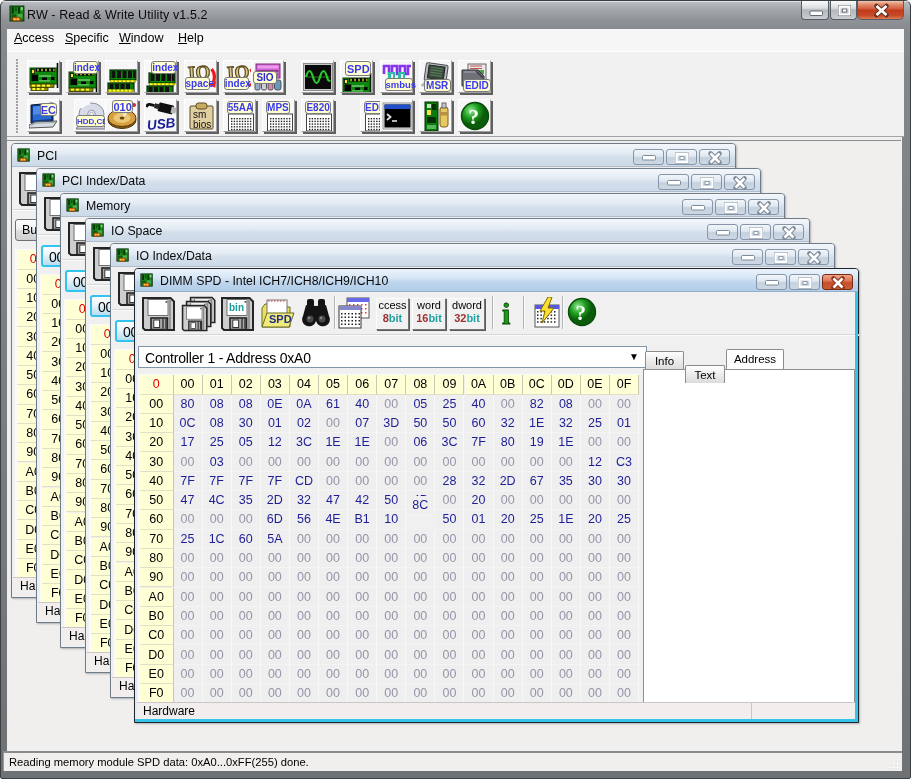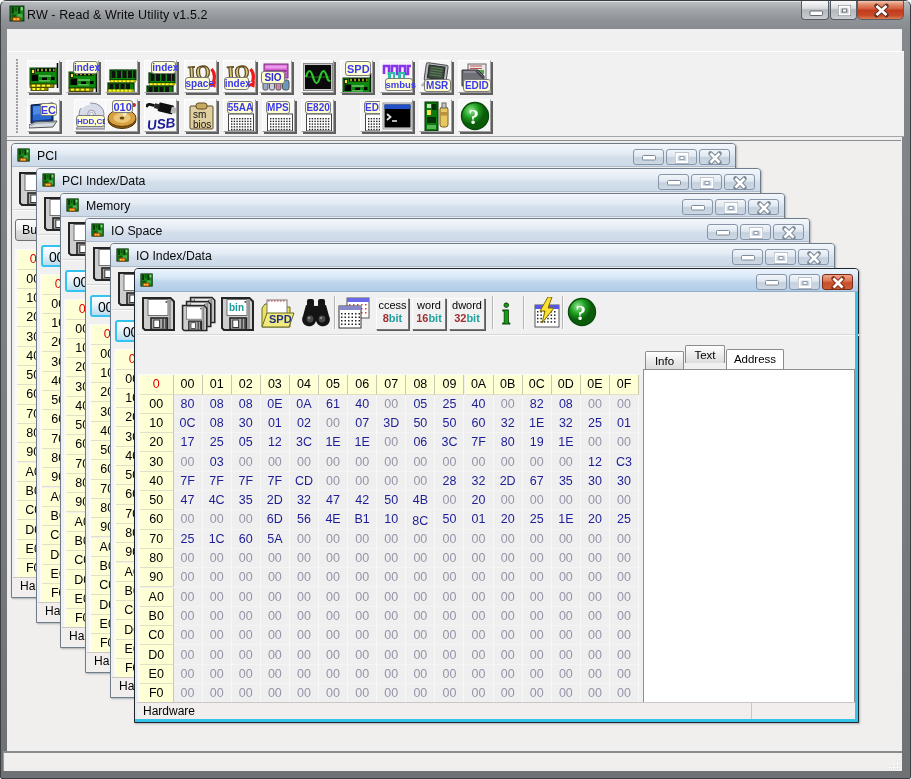--- a/index.html
+++ b/index.html
@@ -90,20 +90,26 @@
         <rect x="11.5" y="8" width="4" height="3" fill="#fff" stroke="#62686e" stroke-width=".8"></rect>
       </svg>
     </div>
     <div id="capcls" class="capb">
       <svg width="47" height="19" viewBox="0 0 47 19" style="">
         <path d="M18.5 5 L28.5 14 M28.5 5 L18.5 14" stroke="#5e3020" stroke-width="4.6" fill="none" stroke-linecap="round"></path>
         <path d="M18.5 5 L28.5 14 M28.5 5 L18.5 14" stroke="#fff" stroke-width="2.7" fill="none"></path>
       </svg>
     </div>
     <div id="content">
+      <div id="menu">
+        <span style="left:7px"><u>A</u>ccess</span>
+        <span style="left:58px"><u>S</u>pecific</span>
+        <span style="left:112px"><u>W</u>indow</span>
+        <span style="left:171px"><u>H</u>elp</span>
+      </div>
       <div id="tools">
         <div id="grip"></div>
         <div class="tb" style="left:19.7px;top:8px">
           <svg width="30" height="30" viewBox="0 0 30 30" style="">
             <g transform="translate(0,0)">
               <path d="M28.5 1 v25" stroke="#000" stroke-width="1.6"></path>
               <rect x="1" y="6" width="27" height="16" fill="#0d8a0d" stroke="#064006" stroke-width="1"></rect>
               <rect x="2.5" y="7.5" width="3" height="4" fill="#ffe040" stroke="#000" stroke-width=".7"></rect>
               <path d="M7 8 h19" stroke="#000" stroke-width="3.4"></path>
               <path d="M8 8 h2 M12 8 h2 M16 8 h2 M20 8 h2 M24 8 h1.6" stroke="#9a9a20" stroke-width="2.6"></path>
@@ -192,21 +198,21 @@
           <div class="bub" style="left:0px;top:16px;width:25px;height:13px;font-size:10px;line-height:12px;color:#3a3af2">space</div>
         </div>
         <div class="tb" style="left:215.7px;top:8px">
           <svg width="30" height="30" viewBox="0 0 30 30" style="">
             <text x="2" y="17" font-family="Liberation Serif,serif" font-size="19" font-weight="bold" fill="#d8c88a" stroke="#5f4c1e" stroke-width="1.2" transform="rotate(-4 10 10)">IO</text>
             <path d="M25.5 7 q4.5 5 2 13" stroke="#f01818" stroke-width="3.2" fill="none"></path>
             <path d="M30 19 l-7.5 3.8 l6.8 3 z" fill="#f01818"></path>
           </svg>
           <div class="bub" style="left:0px;top:16px;width:25px;height:13px;font-size:10px;line-height:12px;color:#3a3af2">index</div>
         </div>
-        <div class="tb" style="left:252px;top:8px">
+        <div class="tb" style="left:244px;top:8px">
           <svg width="30" height="30" viewBox="0 0 30 30" style="">
             <rect x="3" y="2" width="24" height="14" fill="#cc66cc" stroke="#7a2a7a"></rect>
             <rect x="4.5" y="3.5" width="21" height="3" fill="#ee99ee"></rect>
             <rect x="4.5" y="8" width="21" height="2" fill="#993399"></rect>
             <rect x="4.5" y="11" width="21" height="3" fill="#b055b0"></rect>
             <rect x="2" y="18" width="5" height="10" rx="1.5" fill="#99aacc" stroke="#555"></rect>
             <rect x="8.5" y="18" width="5" height="10" rx="1.5" fill="#ccccdd" stroke="#555"></rect>
             <rect x="15" y="18" width="5" height="10" rx="1.5" fill="#cc88aa" stroke="#555"></rect>
             <rect x="21.5" y="18" width="6.5" height="10" rx="2" fill="#6699bb" stroke="#555"></rect>
           </svg>
@@ -907,20 +913,21 @@
               <rect x="2.5" y="2" width="2" height="6" fill="#063406"></rect>
               <rect x="5.5" y="2" width="2" height="4" fill="#0d5c0d"></rect>
               <rect x="8.5" y="2" width="2" height="6" fill="#063406"></rect>
               <rect x="11" y="2" width="2" height="3" fill="#7adb7a"></rect>
               <rect x="2.5" y="9" width="4" height="3" fill="#0d5c0d"></rect>
               <rect x="8" y="8.5" width="4.5" height="3.5" fill="#49b049"></rect>
               <rect x="3.5" y="11.5" width="7" height="3.5" fill="#e87818" stroke="#7c3808" stroke-width=".7"></rect>
               <rect x="4.5" y="12.5" width="1.6" height="1.6" fill="#ffd24a"></rect>
               <rect x="7.5" y="12.5" width="1.6" height="1.6" fill="#ffd24a"></rect>
             </svg></div>
+          <div class="wt">DIMM SPD - Intel ICH7/ICH8/ICH9/ICH10</div>
           <div class="cb" style="left:621px">
             <svg width="30" height="16" viewBox="0 0 30 16" style="">
               <rect x="8.5" y="5.5" width="13" height="4.5" rx="1" fill="#fff" stroke="#7f8b99" stroke-width="1"></rect>
             </svg>
           </div>
           <div class="cb" style="left:654px">
             <svg width="30" height="16" viewBox="0 0 30 16" style="">
               <rect x="8.5" y="3" width="13" height="10" fill="none" stroke="#7f8b99" stroke-width="1"></rect>
               <rect x="9.5" y="4" width="11" height="8" fill="none" stroke="#fff" stroke-width="2.2"></rect>
               <rect x="13" y="6.5" width="4" height="3" fill="#fff" stroke="#7f8b99" stroke-width=".8"></rect>
@@ -1090,23 +1097,27 @@
                 <radialGradient id="hg" cx=".35" cy=".3">
                   <stop offset="0" stop-color="#96e896"></stop>
                   <stop offset=".55" stop-color="#1fa01f"></stop>
                   <stop offset="1" stop-color="#0a5c0a"></stop>
                 </radialGradient>
               </defs>
               <circle cx="15" cy="15" r="13.5" fill="url(#hg)" stroke="#0a4a0a" stroke-width="1.4"></circle>
               <text x="8.5" y="23" font-size="21" font-weight="bold" fill="#fff" font-family="Liberation Serif,serif">?</text>
             </svg></div>
           <div class="abs" style="left:1px;top:65px;width:723px;height:1px;background:#d8d8d8;box-shadow:0 1px 0 #fbfbfb"></div>
+          <div class="combo" style="left:3px;top:77px;width:509px">
+            <span class="ct">Controller 1 - Address 0xA0</span>
+            <span class="abs" style="right:7px;top:4px;font-size:10px;color:#000">▼</span>
+          </div>
           <div class="abs" style="left:508px;top:100px;width:212px;height:334px;background:#fff;border:1px solid #8f8f8f;border-bottom:none"></div>
           <div class="tab" style="left:510px;top:82px;width:39px">Info</div>
-          <div class="tab" style="left:550px;top:76px;width:40px">Text</div>
+          <div class="tab" style="left:550px;top:96px;width:40px">Text</div>
           <div class="tab tabs" style="left:591px;top:80px;width:58px">Address</div>
           <div class="gridc">
             <div class="abs" style="left:3px;top:105px;width:2px;height:329px;background:#fafafa"></div>
             <div class="abs" style="left:3px;top:105px;width:501px;height:1px;background:#fafafa"></div>
             <div class="cell yc rd" style="left:5px;top:106px;width:33.5px;height:19.5px">0</div>
             <div class="cell yc" style="left:38.5px;top:106px;width:29.1px;height:19.5px">00</div>
             <div class="cell yc" style="left:67.6px;top:106px;width:29.1px;height:19.5px">01</div>
             <div class="cell yc" style="left:96.7px;top:106px;width:29.1px;height:19.5px">02</div>
             <div class="cell yc" style="left:125.8px;top:106px;width:29.1px;height:19.5px">03</div>
             <div class="cell yc" style="left:154.9px;top:106px;width:29.1px;height:19.5px">04</div>
@@ -1225,21 +1236,21 @@
             <div class="cell dc gz" style="left:475.0px;top:222.0px;width:29.1px;height:19.3px">00</div>
             <div class="cell yc" style="left:5px;top:241.3px;width:33.5px;height:19.3px;color:#000">60</div>
             <div class="cell dc gz" style="left:38.5px;top:241.3px;width:29.1px;height:19.3px">00</div>
             <div class="cell dc gz" style="left:67.6px;top:241.3px;width:29.1px;height:19.3px">00</div>
             <div class="cell dc gz" style="left:96.7px;top:241.3px;width:29.1px;height:19.3px">00</div>
             <div class="cell dc nv" style="left:125.8px;top:241.3px;width:29.1px;height:19.3px">6D</div>
             <div class="cell dc nv" style="left:154.9px;top:241.3px;width:29.1px;height:19.3px">56</div>
             <div class="cell dc nv" style="left:184.0px;top:241.3px;width:29.1px;height:19.3px">4E</div>
             <div class="cell dc nv" style="left:213.1px;top:241.3px;width:29.1px;height:19.3px">B1</div>
             <div class="cell dc nv" style="left:242.2px;top:241.3px;width:29.1px;height:19.3px">10</div>
-            <div class="cell dc nv" style="left:271.3px;top:243px;width:29.1px;height:19.3px">8C</div>
+            <div class="cell dc nv" style="left:271.3px;top:227px;width:29.1px;height:19.3px">8C</div>
             <div class="cell dc nv" style="left:300.4px;top:241.3px;width:29.1px;height:19.3px">50</div>
             <div class="cell dc nv" style="left:329.5px;top:241.3px;width:29.1px;height:19.3px">01</div>
             <div class="cell dc nv" style="left:358.6px;top:241.3px;width:29.1px;height:19.3px">20</div>
             <div class="cell dc nv" style="left:387.7px;top:241.3px;width:29.1px;height:19.3px">25</div>
             <div class="cell dc nv" style="left:416.8px;top:241.3px;width:29.1px;height:19.3px">1E</div>
             <div class="cell dc nv" style="left:445.9px;top:241.3px;width:29.1px;height:19.3px">20</div>
             <div class="cell dc nv" style="left:475.0px;top:241.3px;width:29.1px;height:19.3px">25</div>
             <div class="cell yc" style="left:5px;top:260.6px;width:33.5px;height:19.3px;color:#000">70</div>
             <div class="cell dc nv" style="left:38.5px;top:260.6px;width:29.1px;height:19.3px">25</div>
             <div class="cell dc nv" style="left:67.6px;top:260.6px;width:29.1px;height:19.3px">1C</div>
@@ -1394,15 +1405,16 @@
             <div class="cell dc gz" style="left:445.9px;top:415.0px;width:29.1px;height:19.3px">00</div>
             <div class="cell dc gz" style="left:475.0px;top:415.0px;width:29.1px;height:19.3px">00</div>
           </div>
           <div class="wsb" style="top:433px">
             <span class="t">Hardware</span>
             <span class="abs" style="left:615px;top:0;width:1px;height:19px;background:#c9c5c4"></span>
           </div>
         </div>
       </div>
       <div id="sbar">
+        <span class="txt">Reading memory module SPD data: 0xA0...0xFF(255) done.</span>
         <span class="abs" style="right:3px;top:5px;width:11px;height:11px;background:radial-gradient(circle at 1.5px 1.5px,#fdfdfd 1.2px,#b8b4b2 1.7px,transparent 2px);background-size:4px 4px;clip-path:polygon(100% 0,100% 100%,0 100%)"></span>
       </div>
     </div>
   </div>
 </body></html>

